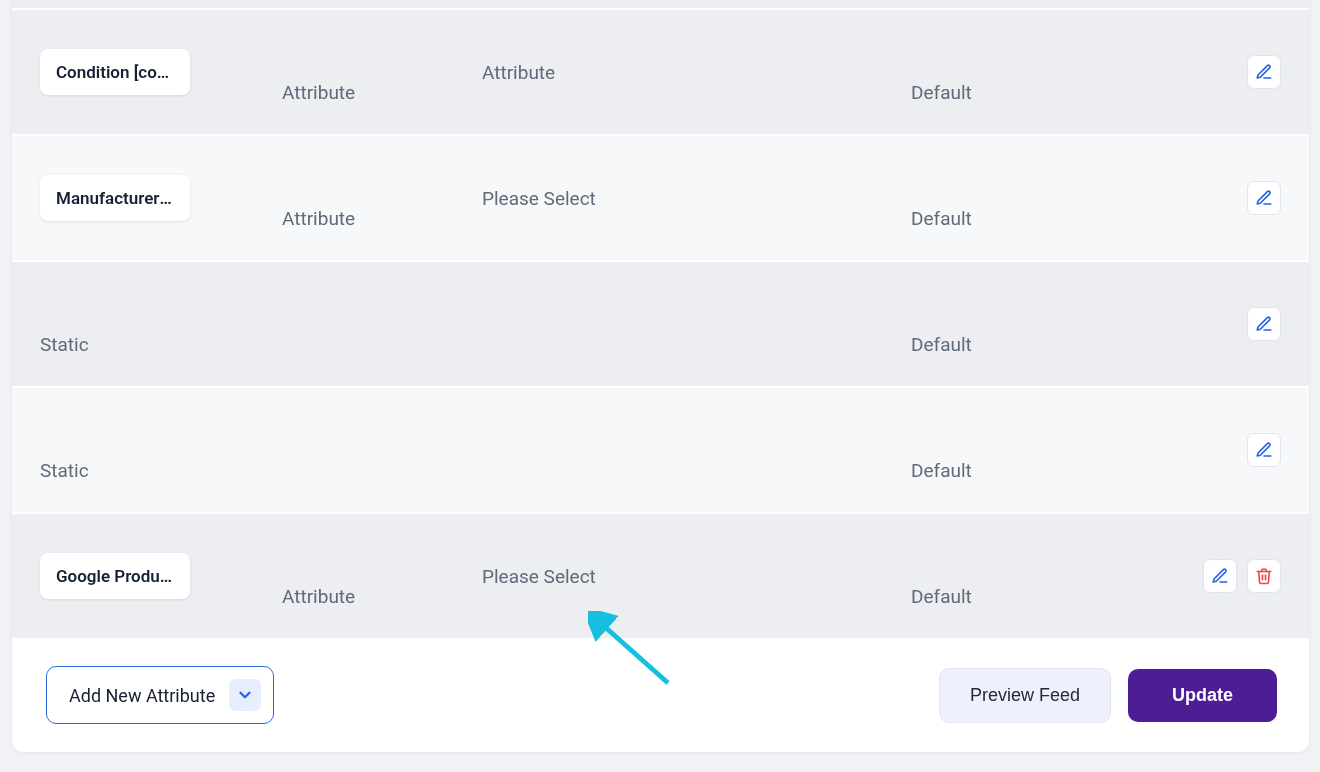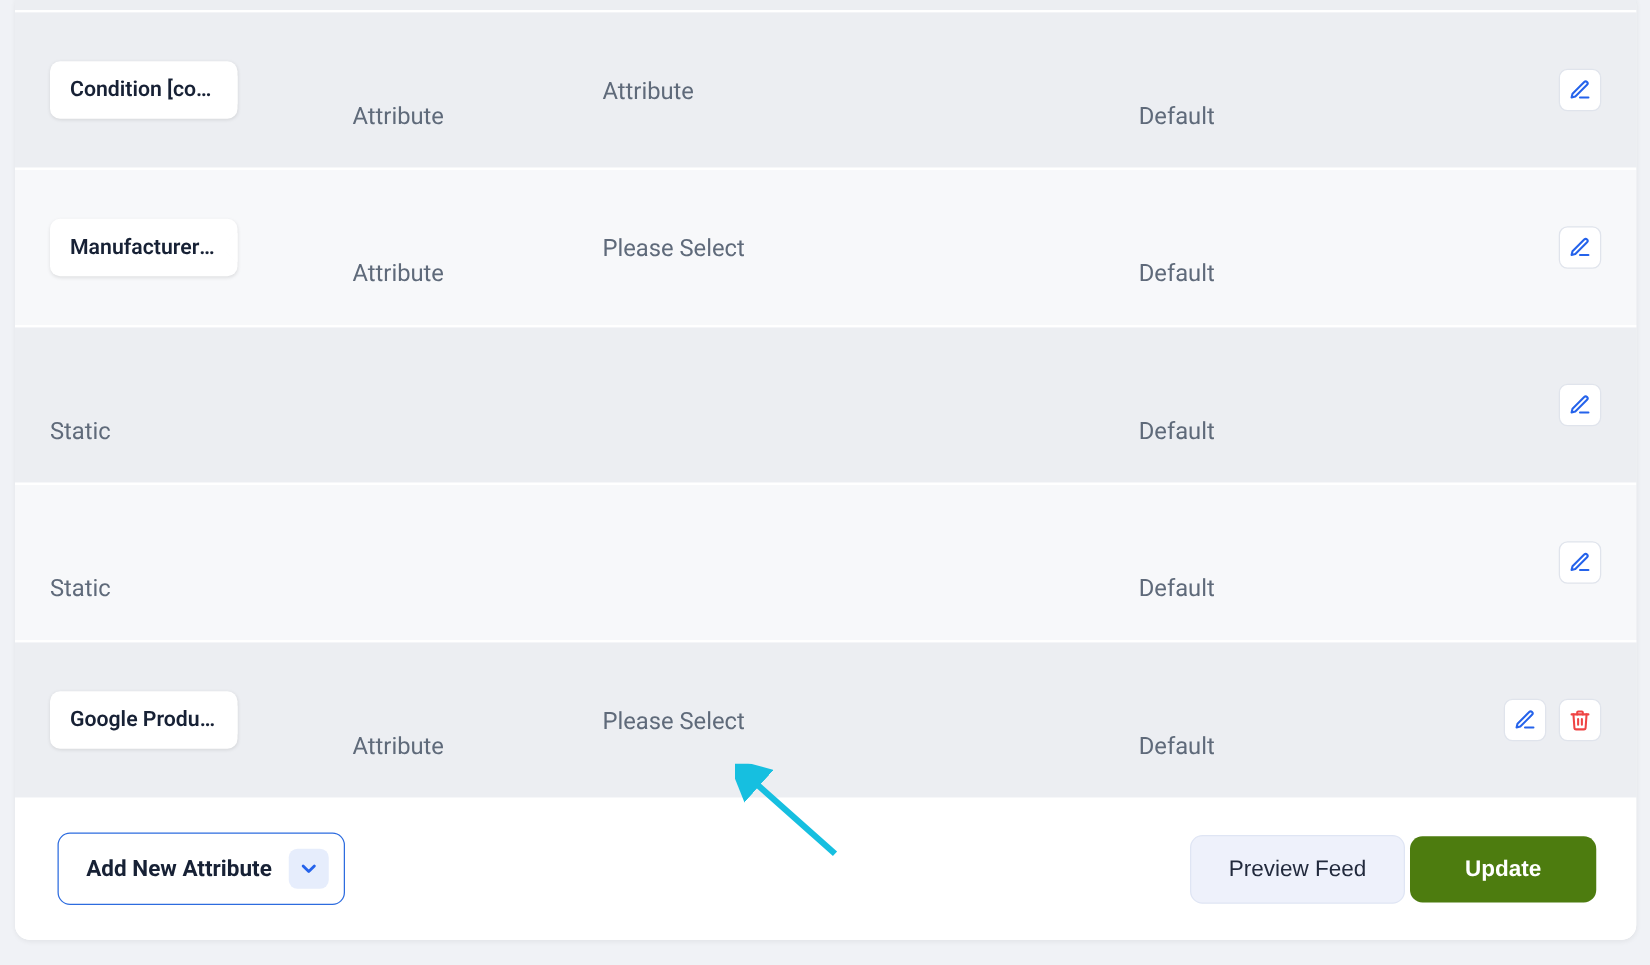--- a/index.html
+++ b/index.html
@@ -79,21 +79,21 @@
     background: #ffffff;
     border-radius: 0 0 12px 12px;
   }
   .add-btn {
     display: inline-flex;
     align-items: center;
     border: 1px solid #2d6cdf;
     border-radius: 10px;
     padding: 12px 12px 12px 22px;
     font-size: 18px;
-    font-weight: 700;
+    font-weight: 400;
     color: #172135;
     background: #ffffff;
     cursor: pointer;
   }
   .add-btn .chev {
     background: #e6edfc;
     border-radius: 7px;
     margin-left: 14px;
     width: 32px; height: 32px;
     display:flex; align-items:center; justify-content:center;
@@ -101,24 +101,24 @@
   .spacer { flex: 1; }
   .preview-btn {
     background: #eef1fb;
     border: 1px solid #dfe5f4;
     color: #222a3d;
     font-size: 18px;
     font-weight: 500;
     padding: 16px 30px;
     border-radius: 10px;
     cursor: pointer;
-    margin-right: 4px;
+    margin-right: 17px;
   }
   .update-btn {
-    background: #4d7c0f;
+    background: #4c1d95;
     border: none;
     color: #ffffff;
     font-size: 18px;
     font-weight: 600;
     padding: 16px 44px;
     border-radius: 10px;
     cursor: pointer;
   }
 
   .arrow-annot {

